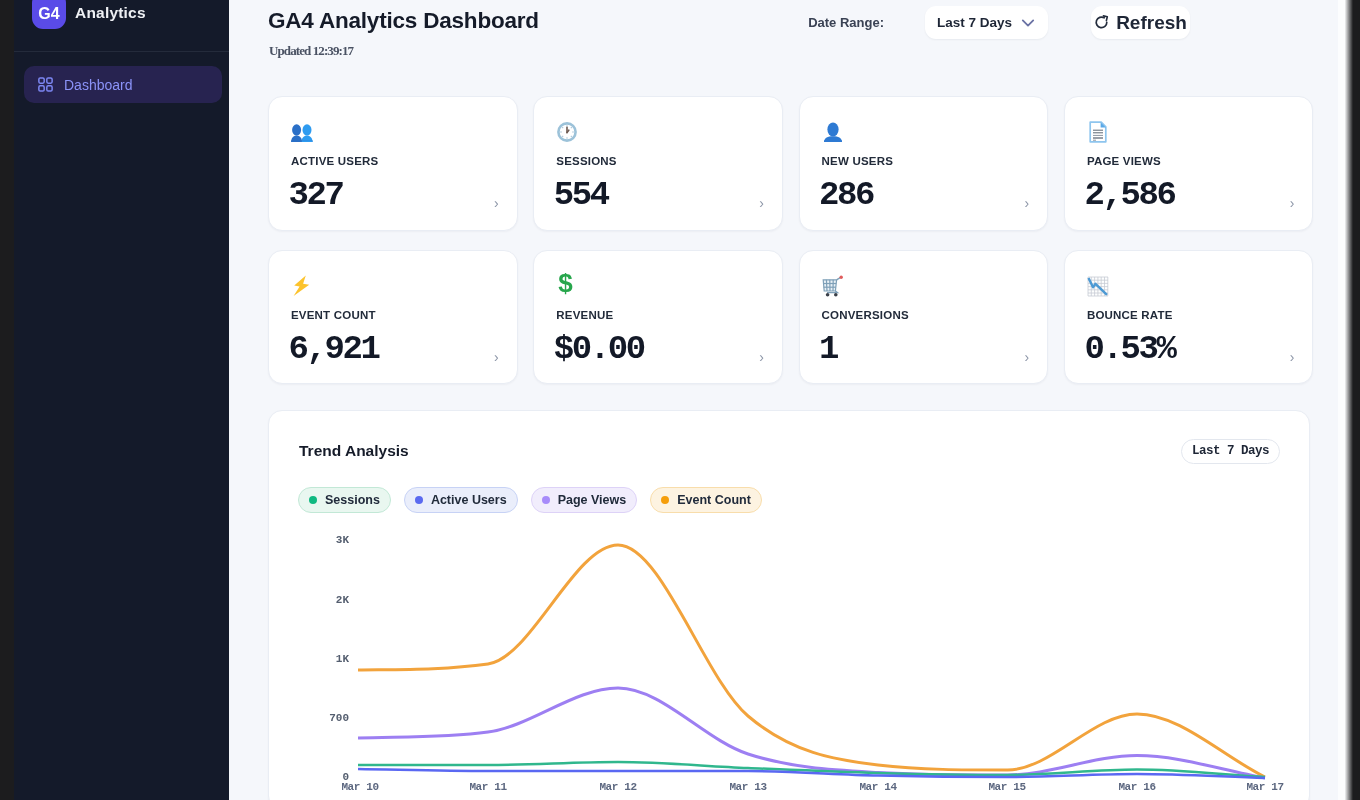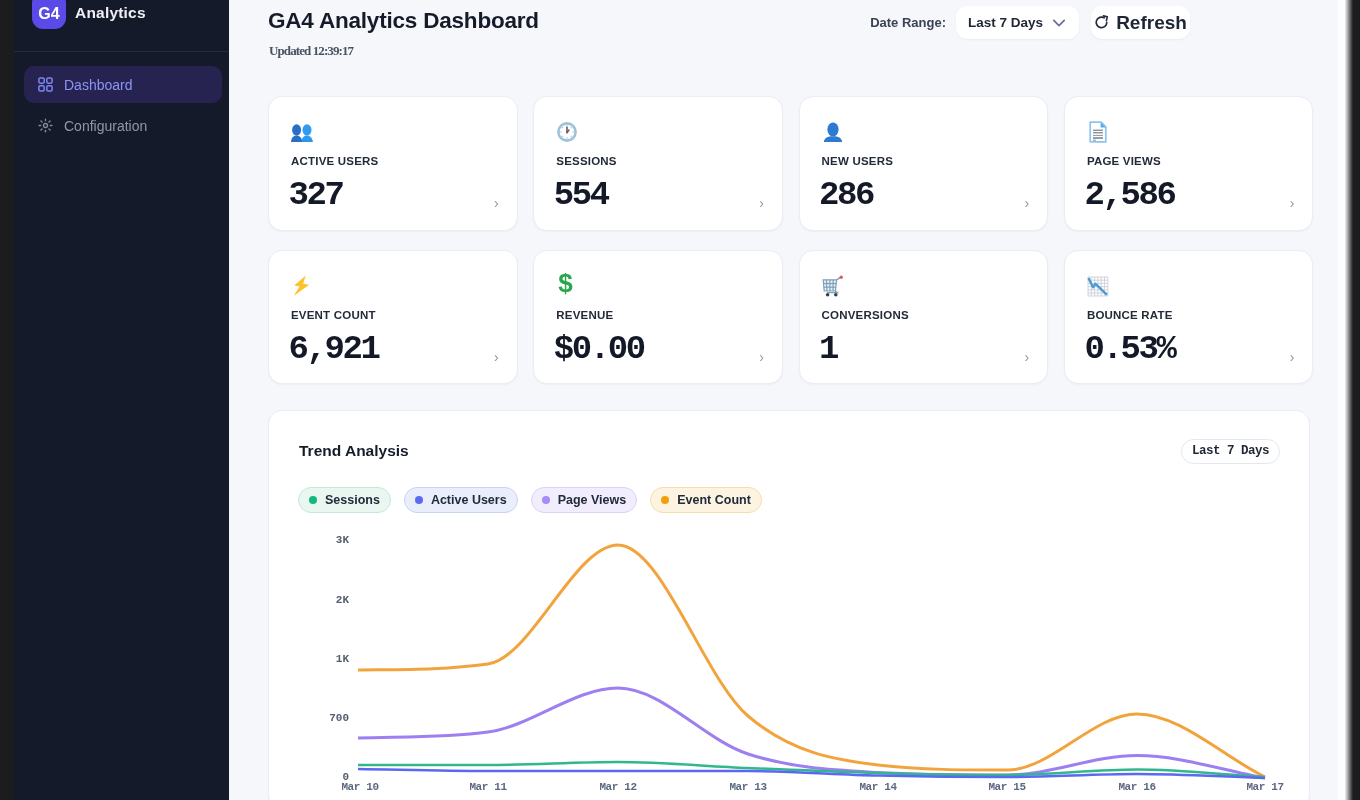--- a/index.html
+++ b/index.html
@@ -15,21 +15,21 @@
 #nav1 { top:66px; background:#272350;padding-left:44px; }
 #nav2 { top:107px; }
 .nav .ic { position:absolute; left:13.5px; top:11px; width:15px; height:15px; }
 .nav .tx { position:absolute; left:40px; top:10.5px; font-size:14px; }
 #nav1 .tx { color:#8b93f8; font-weight:500; }
 #nav2 .tx { color:#8f97a9; }
 
 #main { position:absolute; left:215px; top:0; width:996px; height:800px; }
 h1 { position:absolute; left:39px; top:8px; font-size:22.5px; color:#151b29; letter-spacing:-0.2px; }
 #updated { position:absolute; left:40px; top:43px; font-family:Liberation Serif, serif; font-size:13px; font-weight:bold; color:#4a5263; letter-spacing:-0.9px; }
-#hdr-right { position:absolute; right:35px; top:6px; height:33px; display:flex; align-items:center; }
+#hdr-right { position:absolute; right:35px; top:6px; height:33px; display:flex; align-items:center;gap:31px; }
 #dr-label { font-size:13px; font-weight:bold; color:#3a4254; margin-right:10px; }
 .btn { background:#fff; border-radius:11px; height:33px; display:flex; align-items:center; box-shadow:0 1px 2px rgba(18,26,43,0.06); }
 #dd { width:123px; margin-right:12px; padding:0 12px; justify-content:space-between; }
 #dd span { font-size:13.5px; font-weight:bold; color:#1e2636; }
 #refresh { width:99px; justify-content:center; }
 #refresh span { font-size:19px; font-weight:bold; color:#1e2636; margin-left:7px; }
 
 .card { position:absolute; width:249.6px; height:135px; background:#fff; border:1px solid #e9edf4; border-radius:14px; box-shadow:0 1px 2px rgba(18,26,43,0.04); }
 .card .ic { position:absolute; left:22px; top:24px; width:22px; height:22px; }
 .card .lb { position:absolute; left:22px; top:58px; font-size:11.5px; font-weight:bold; color:#222b3a; letter-spacing:0.2px; }
@@ -250,30 +250,14 @@
       <svg class="ic" viewBox="0 0 17 17">
           <g fill="none" stroke="#7d87f3" stroke-width="1.7">
             <rect x="1" y="1" width="6" height="6" rx="1.5"></rect>
             <rect x="10" y="1" width="6" height="6" rx="1.5"></rect>
             <rect x="1" y="10" width="6" height="6" rx="1.5"></rect>
             <rect x="10" y="10" width="6" height="6" rx="1.5"></rect>
           </g>
         </svg>
       <span class="tx">Dashboard</span>
     </div>
-    <div class="nav" id="nav2">
-      <svg class="ic" viewBox="0 0 17 17">
-          <g stroke="#828b9c" stroke-width="1.5" fill="none" stroke-linecap="round">
-            <circle cx="8.5" cy="8.5" r="2.3"></circle>
-            <path d="M8.5 1.2 V3"></path>
-            <path d="M8.5 14 V15.8"></path>
-            <path d="M1.2 8.5 H3"></path>
-            <path d="M14 8.5 H15.8"></path>
-            <path d="M3.3 3.3 L4.6 4.6"></path>
-            <path d="M12.4 12.4 L13.7 13.7"></path>
-            <path d="M3.3 13.7 L4.6 12.4"></path>
-            <path d="M12.4 4.6 L13.7 3.3"></path>
-          </g>
-        </svg>
-      <span class="tx">Configuration</span>
-    </div>
   </div>
 </div>
 
 </body></html>

